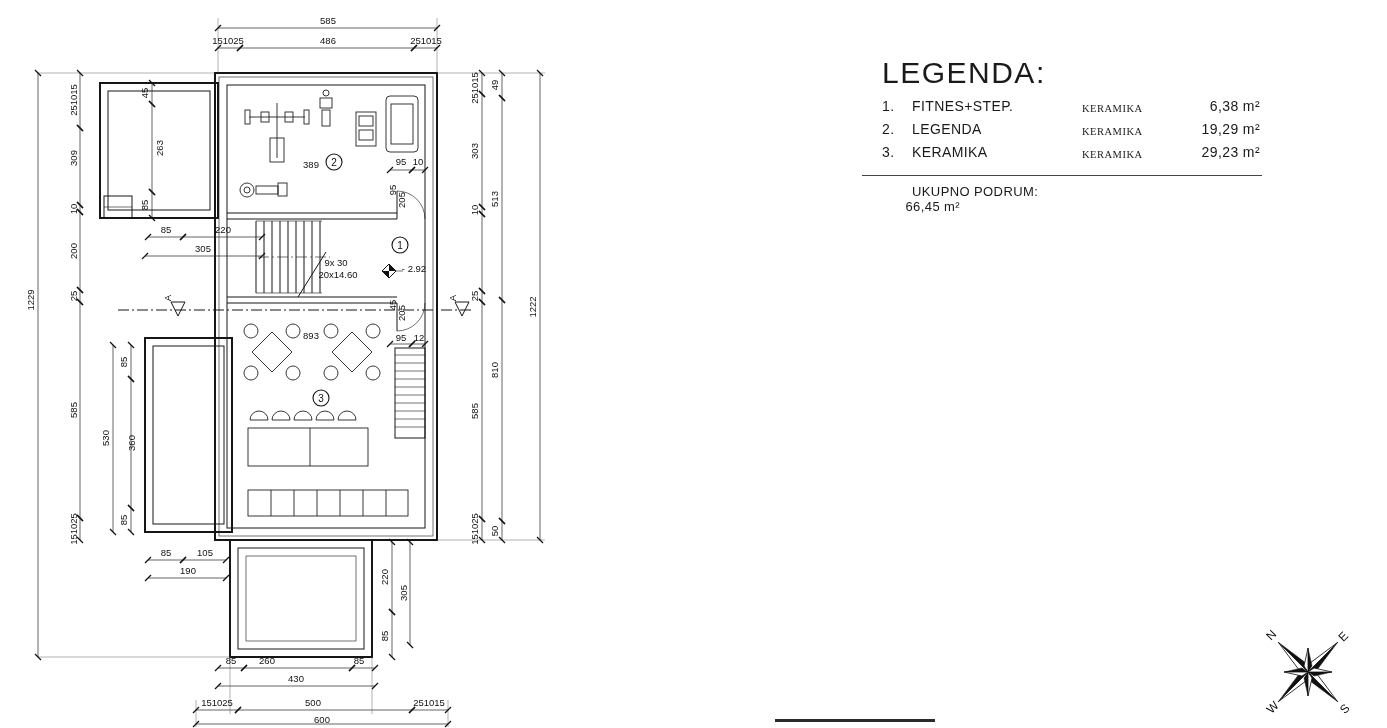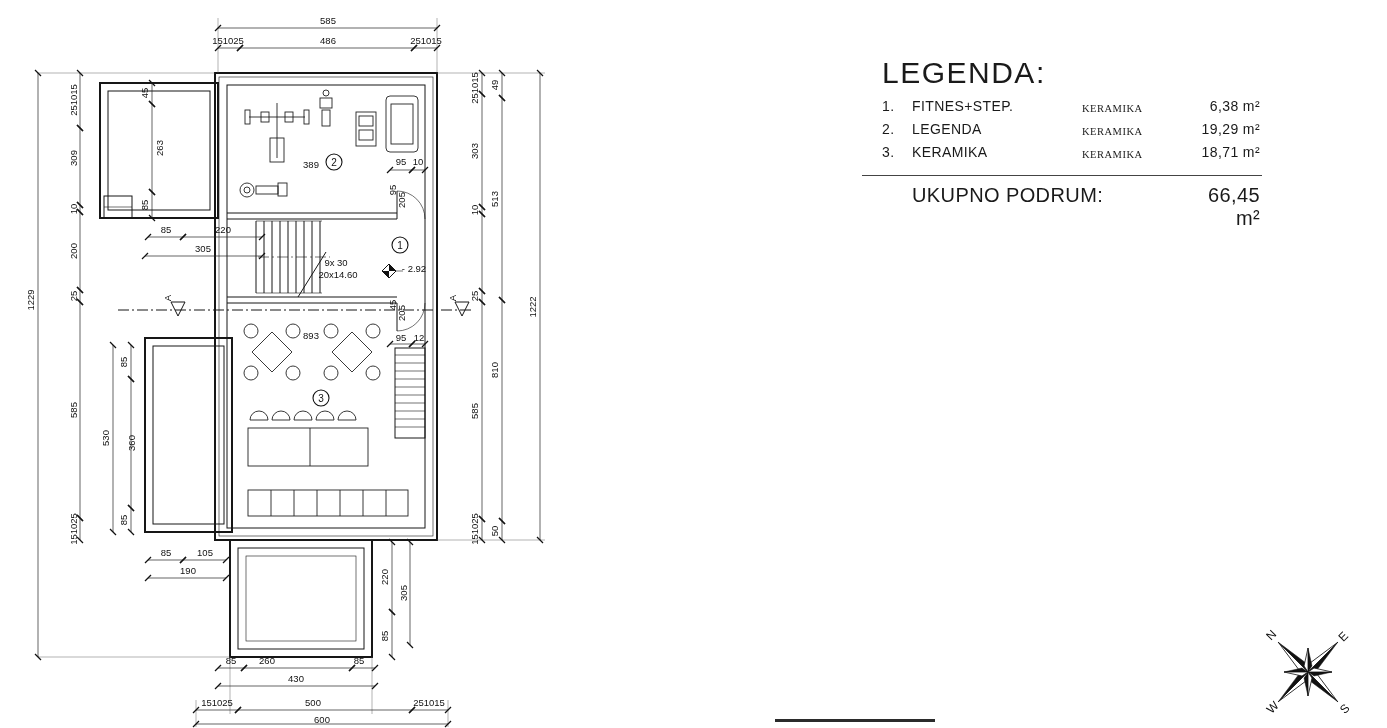--- a/index.html
+++ b/index.html
@@ -22,21 +22,21 @@
   .room-circle{fill:none;stroke:#111;stroke-width:1.1;}
   
   .legend{position:absolute;left:882px;top:56px;width:378px;}
   .legend-title{font-size:30px;letter-spacing:1.5px;margin-bottom:6px;}
   .legend-row{display:flex;font-size:14px;line-height:20px;letter-spacing:.4px;}
   .col-num{width:30px;}
   .col-name{flex:1;}
   .col-mat{width:100px;font-size:10.5px;padding-top:3px;letter-spacing:.5px;font-family:Liberation Serif, serif;}
   .col-area{width:78px;text-align:right;}
   .legend-rule{border-top:1px solid #444;margin:10px 0 8px -20px;width:400px;}
-  .legend-total{display:flex;font-size:20px;letter-spacing:.4px;}
+  .legend-total{display:flex;font-size:13px;letter-spacing:.4px;flex-direction:column;}
   .total-label{margin-left:30px;flex:1;}
   
   .compass{position:absolute;left:1236px;top:610px;}
   .c-dark{fill:#111;stroke:#111;stroke-width:.5;}
   .c-lite{fill:#fff;stroke:#111;stroke-width:.8;}
   .c-label{font-family:"Liberation Sans",sans-serif;font-size:12px;fill:#111;text-anchor:middle;}
   
   .tb-line{position:absolute;left:775px;top:719px;width:160px;height:3px;background:#2b2b2b;}
 </style>
 </head>
@@ -330,21 +330,21 @@
   <div class="legend-row">
     <span class="col-num">2.</span>
     <span class="col-name">LEGENDA</span>
     <span class="col-mat">KERAMIKA</span>
     <span class="col-area">19,29 m²</span>
   </div>
   <div class="legend-row">
     <span class="col-num">3.</span>
     <span class="col-name">KERAMIKA</span>
     <span class="col-mat">KERAMIKA</span>
-    <span class="col-area">18,71 m²</span>
+    <span class="col-area">29,23 m²</span>
   </div>
 
   <div class="legend-rule"></div>
 
   <div class="legend-total">
     <span class="total-label">UKUPNO PODRUM:</span>
     <span class="col-area">66,45 m²</span>
   </div>
 </div>
 

